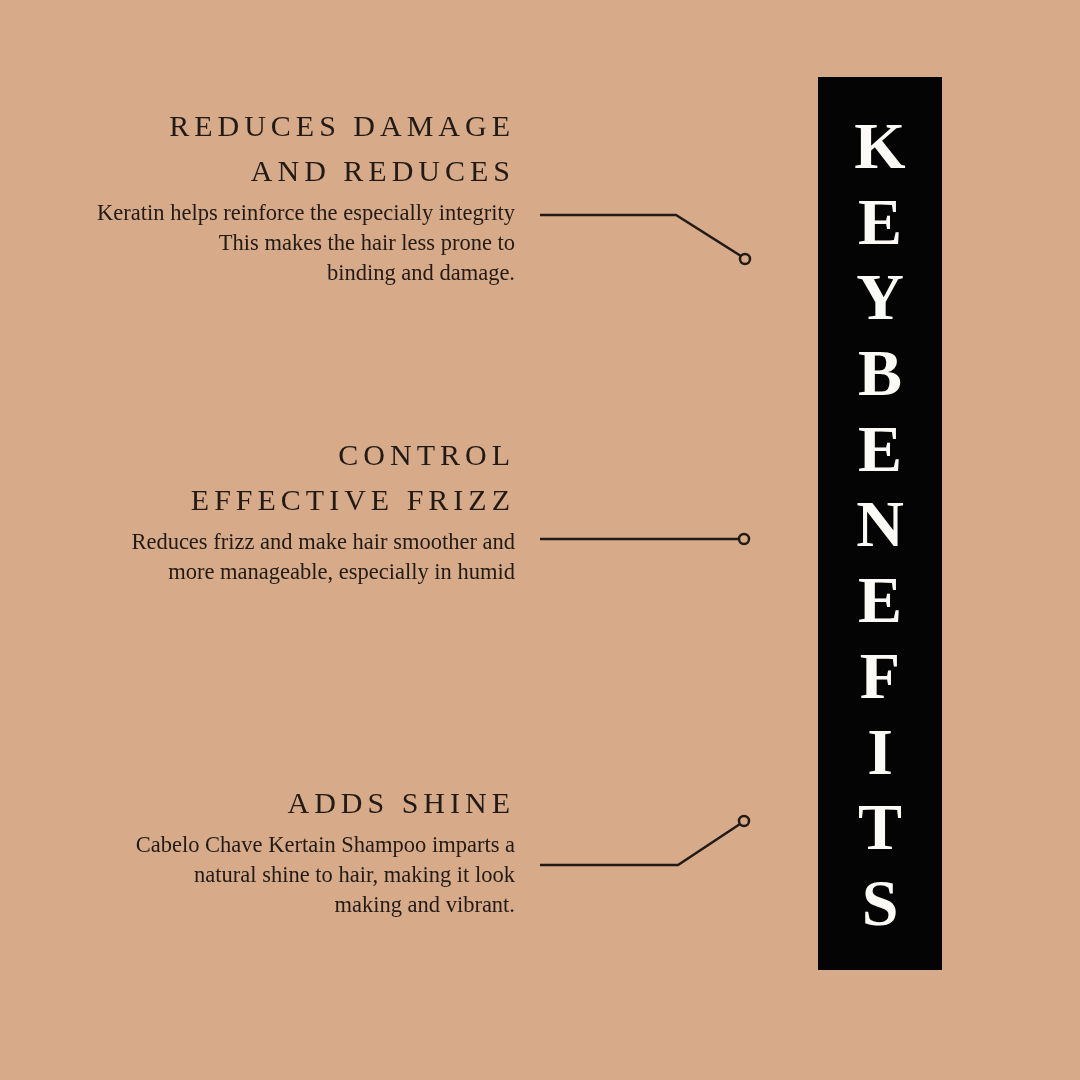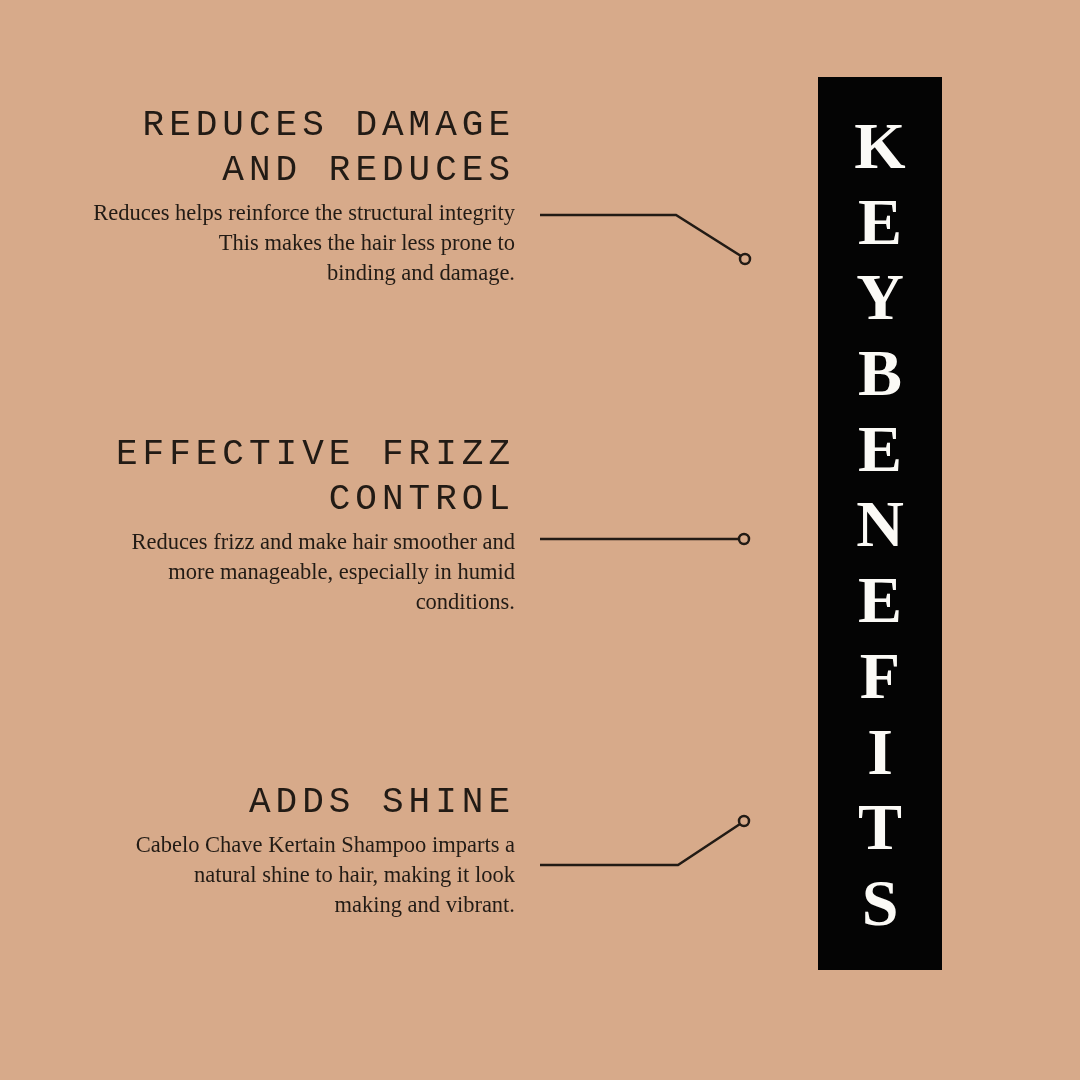--- a/index.html
+++ b/index.html
@@ -19,23 +19,23 @@
     left: 55px;
     width: 460px;
     text-align: right;
     color: var(--ink, #221b15);
   }
   .benefit-1 { top: 103px; }
   .benefit-2 { top: 432px; }
   .benefit-3 { top: 780px; }
 
   .benefit-heading {
-    font-family: Liberation Mono, monospace;
+    font-family: Liberation Serif, serif;
     font-weight: 400;
-    font-size: 36px;
+    font-size: 30px;
     line-height: 45px;
     letter-spacing: 5px;
     white-space: nowrap;
   }
   .benefit-body {
     margin-top: 5px;
     font-family: "Liberation Serif", serif;
     font-size: 22.5px;
     line-height: 30px;
     white-space: nowrap;
@@ -76,35 +76,34 @@
 <body>
 
 <div class="canvas">
 
   <section class="benefit benefit-1">
     <h2>
       <div class="benefit-heading">REDUCES DAMAGE</div>
       <div class="benefit-heading">AND REDUCES</div>
     </h2>
     <div class="benefit-body">
-      <div>Reduces helps reinforce the structural integrity</div>
+      <div>Keratin helps reinforce the especially integrity</div>
       <div>This makes the hair less prone to</div>
       <div>binding and damage.</div>
     </div>
   </section>
 
   <section class="benefit benefit-2">
     <h2>
+      <div class="benefit-heading">CONTROL</div>
       <div class="benefit-heading">EFFECTIVE FRIZZ</div>
-      <div class="benefit-heading">CONTROL</div>
     </h2>
     <div class="benefit-body">
       <div>Reduces frizz and make hair smoother and</div>
       <div>more manageable, especially in humid</div>
-      <div>conditions.</div>
     </div>
   </section>
 
   <section class="benefit benefit-3">
     <h2>
       <div class="benefit-heading">ADDS SHINE</div>
     </h2>
     <div class="benefit-body">
       <div>Cabelo Chave Kertain Shampoo imparts a</div>
       <div>natural shine to hair, making it look</div>

